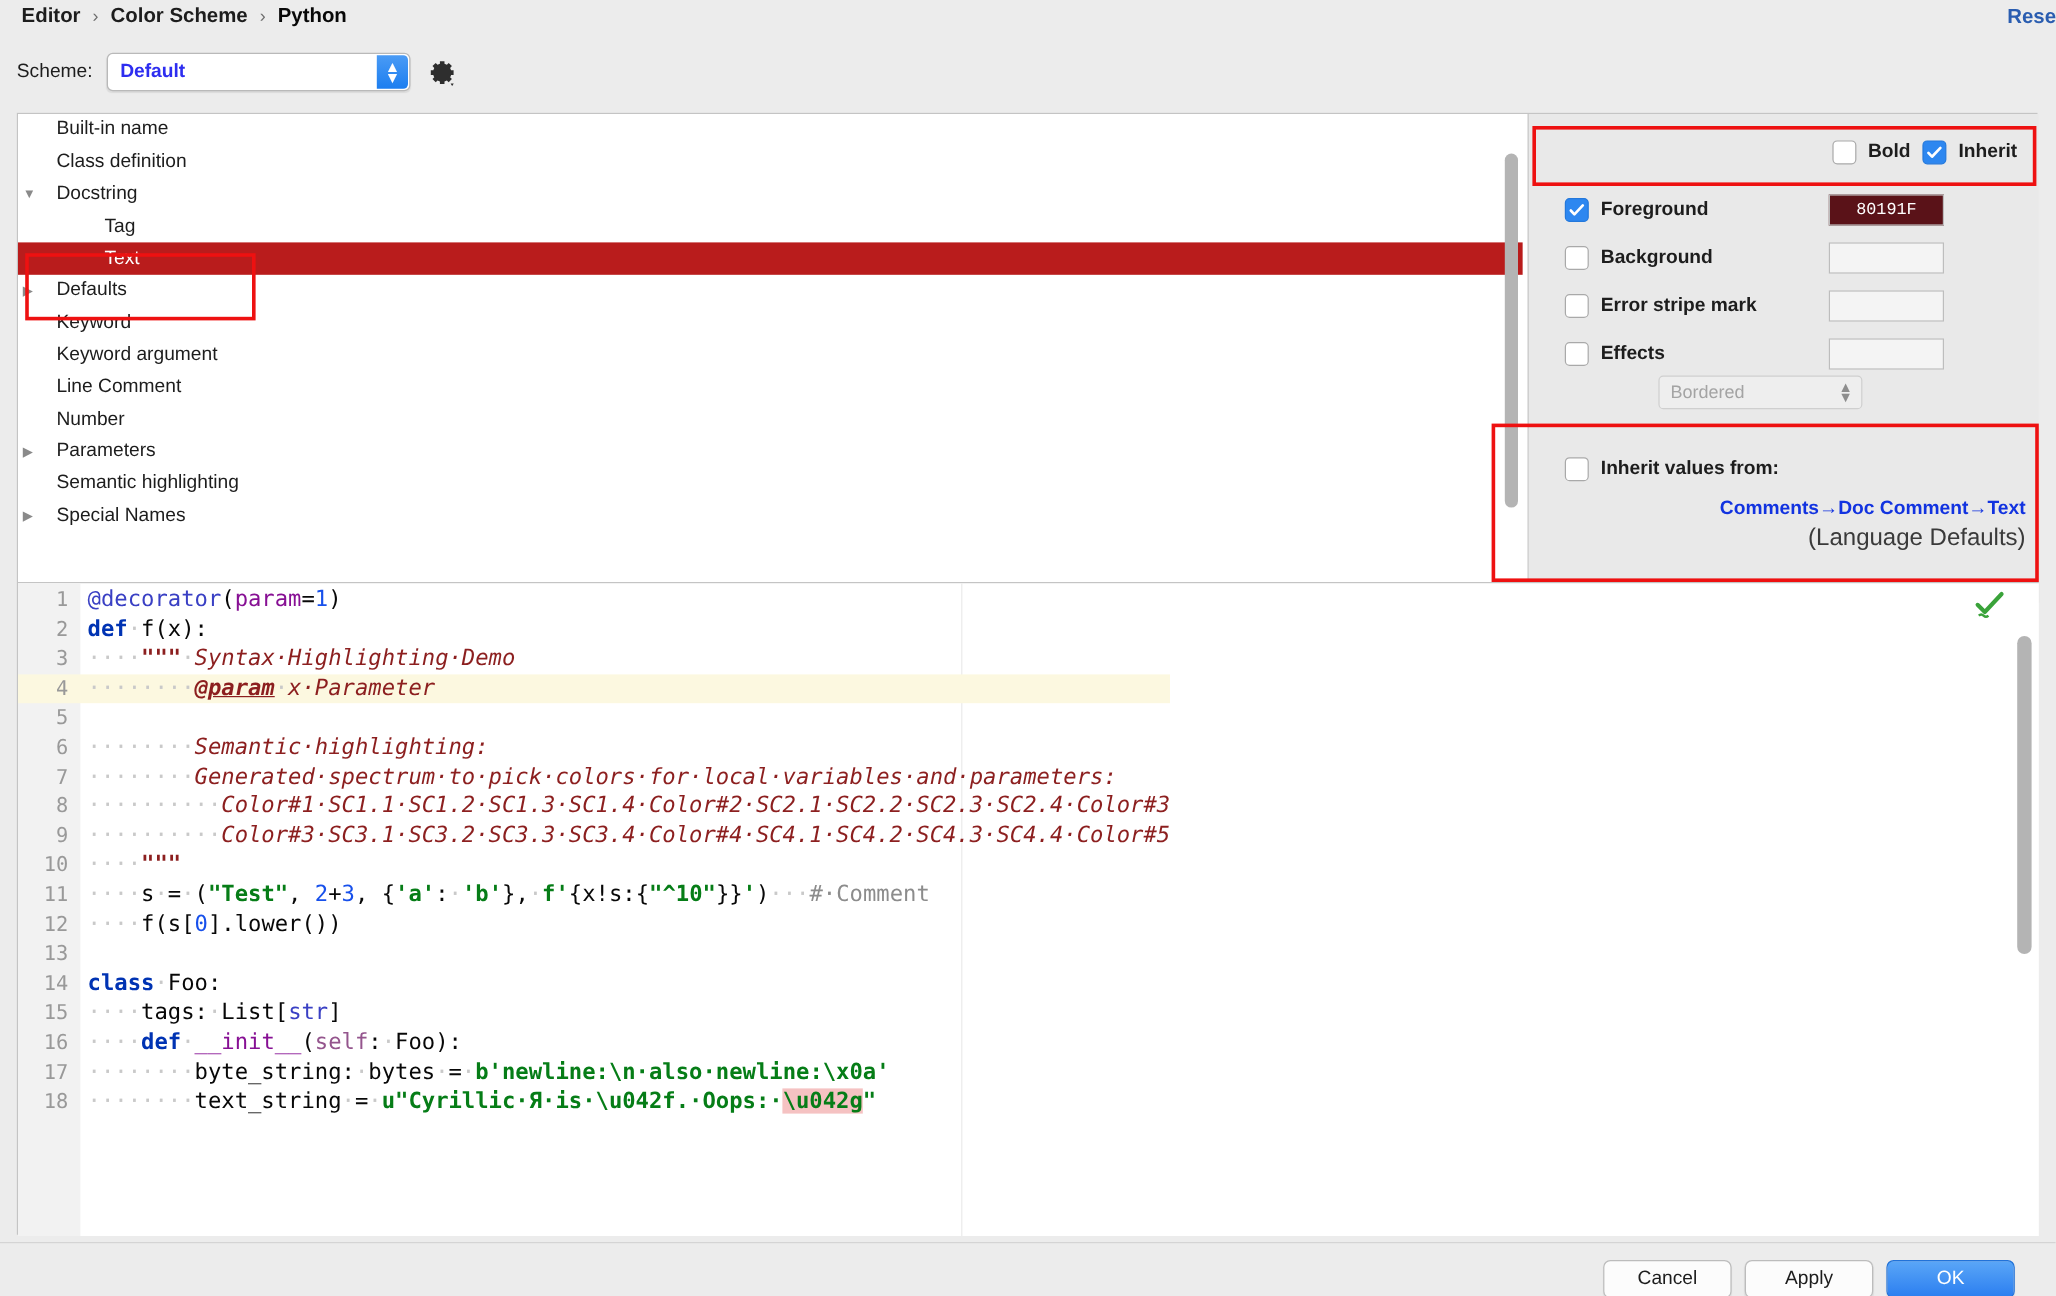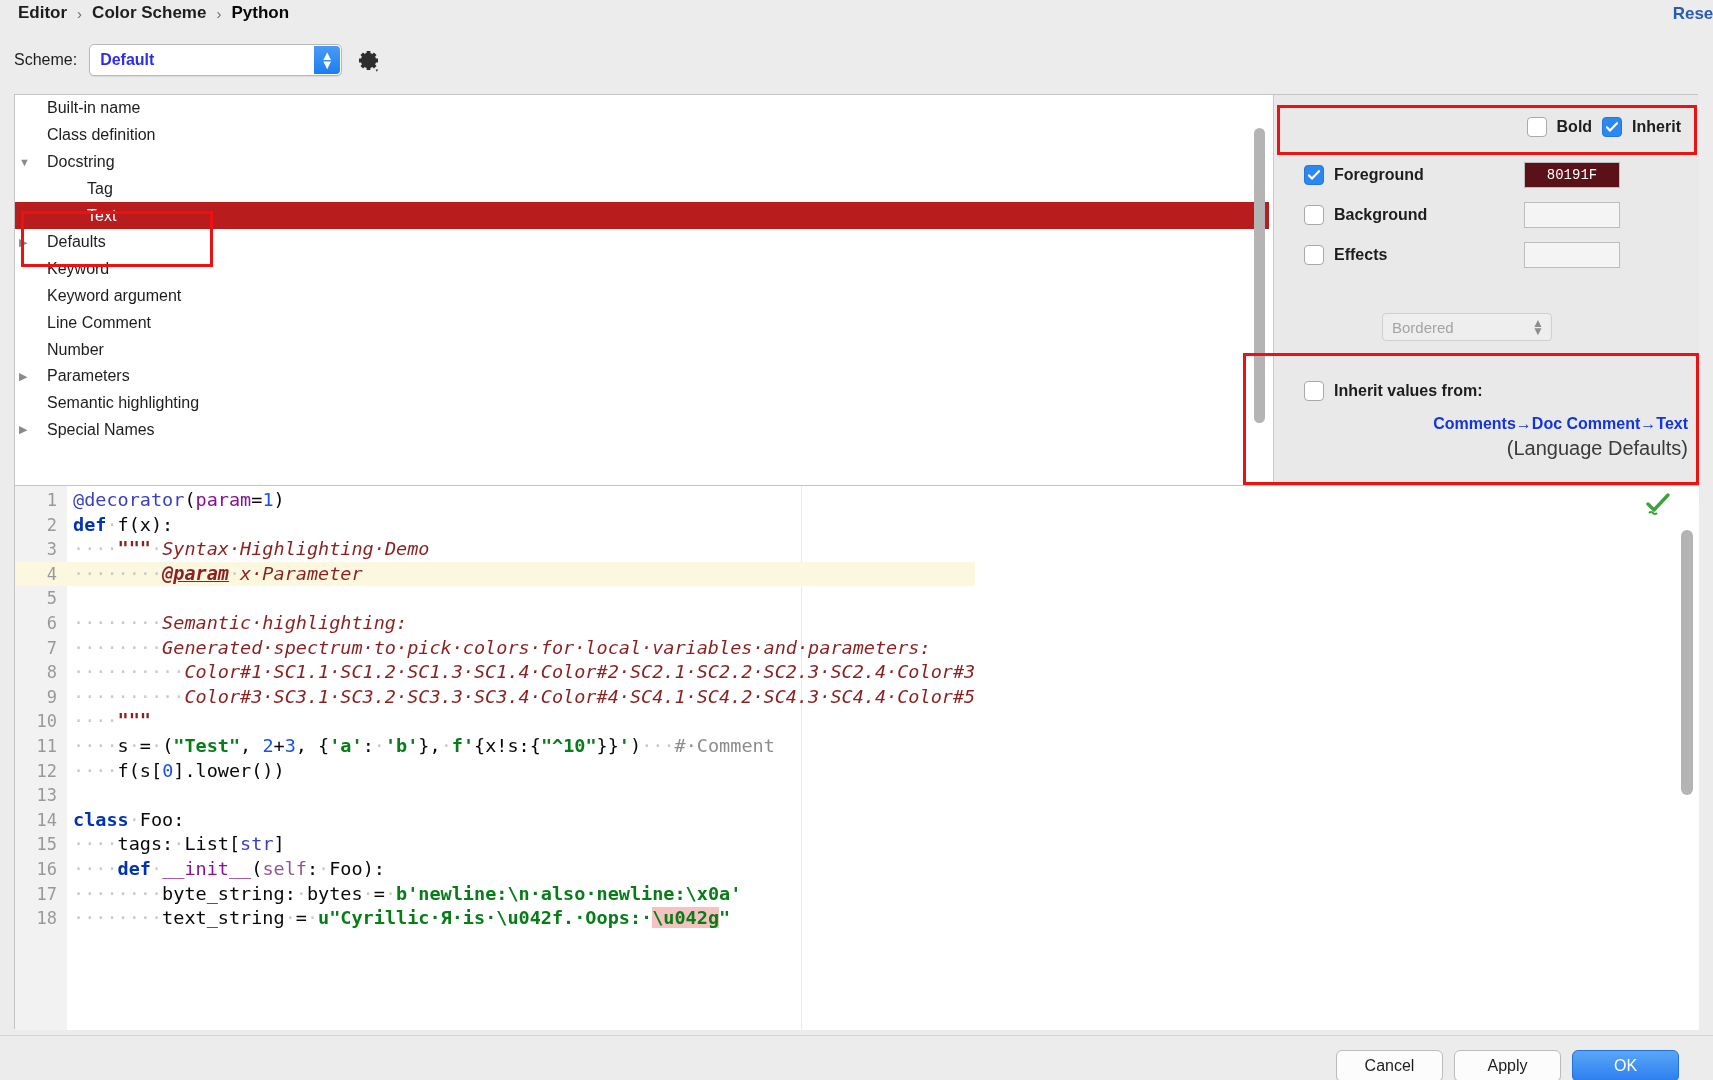--- a/index.html
+++ b/index.html
@@ -395,20 +395,25 @@
           <span class="name">Foreground</span>
           <span class="swatch" style="background: rgb(90, 18, 24);">80191F</span>
         </div>
         <div class="attr-row">
           <span class="cb"></span>
           <span class="name">Background</span>
           <span class="swatch empty"></span>
         </div>
         <div class="attr-row">
           <span class="cb"></span>
+          <span class="name">Error stripe mark</span>
+          <span class="swatch empty"></span>
+        </div>
+        <div class="attr-row">
+          <span class="cb"></span>
           <span class="name">Effects</span>
           <span class="swatch empty"></span>
         </div>
       </div>
 
     <div class="effects-combo">
       <span>Bordered</span>
       <span class="sp">
           <span>▲</span>
           <span>▼</span>

